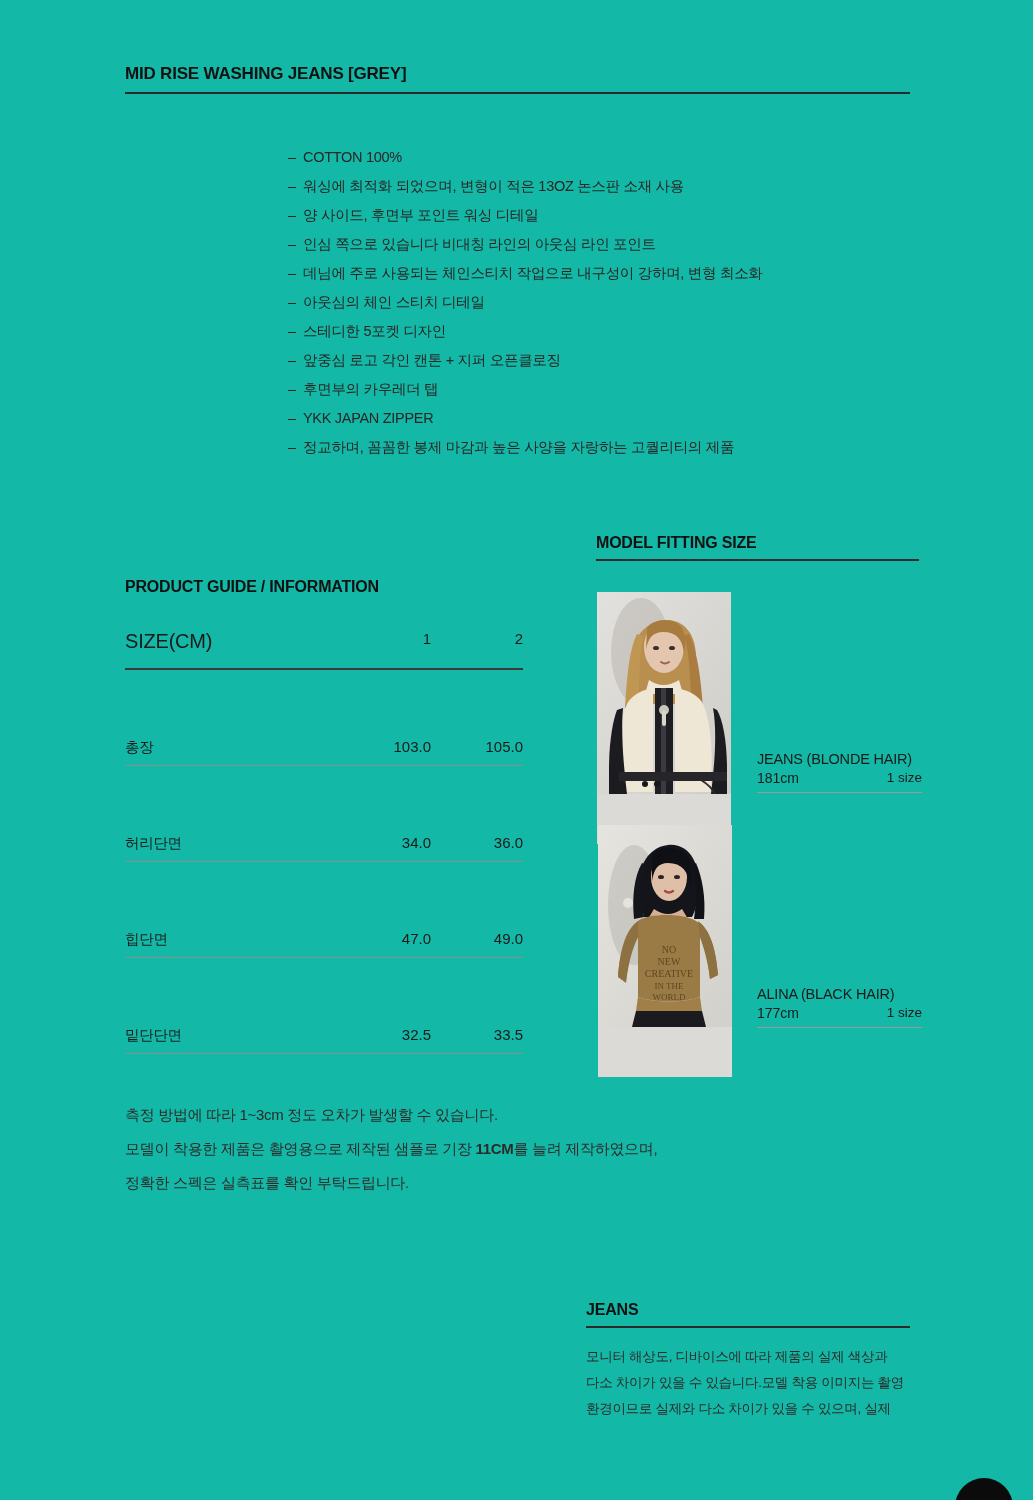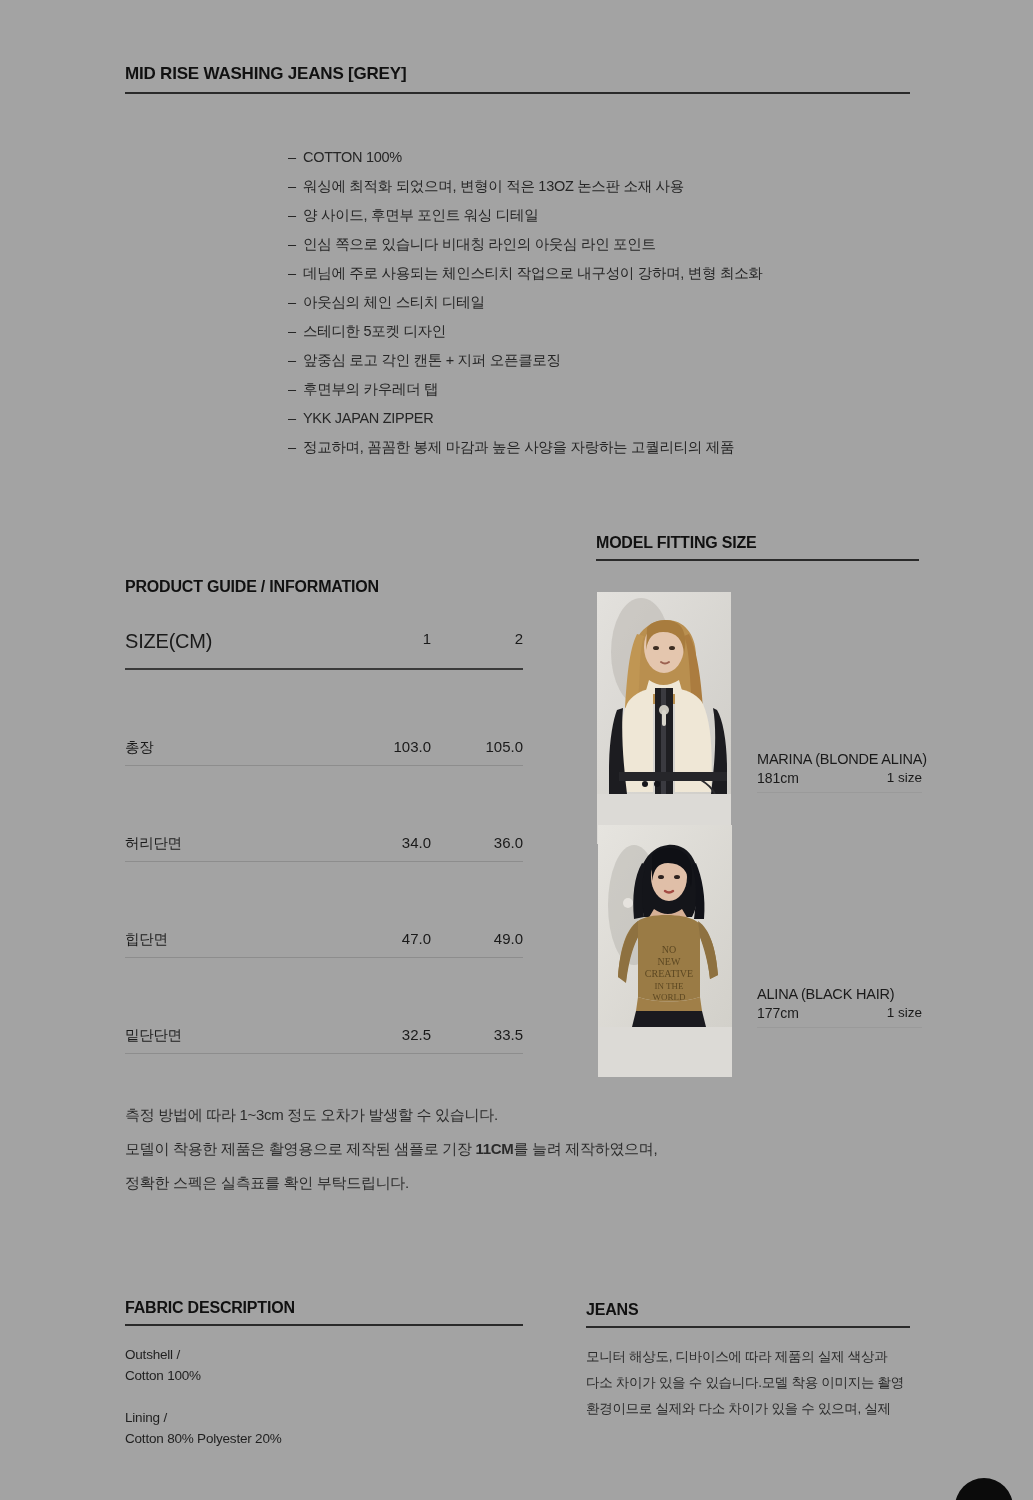--- a/index.html
+++ b/index.html
@@ -10,21 +10,21 @@
   body {
     font-family: "Liberation Sans", sans-serif;
     color: #1a1a1a;
     -webkit-font-smoothing: antialiased;
   }
   .page {
     position: relative;
     width: 1033px;
     height: 1500px;
     margin: 0 auto;
-    background: #a3a3a3;
+    background: #14b8a6;
     overflow: hidden;
   }
 
   
   .title-block {
     position: absolute;
     left: 125px;
     top: 64px;
     width: 785px;
   }
@@ -384,21 +384,21 @@
         <rect x="65" y="118" width="4" height="16" rx="2" fill="#d8d5cc"></rect>
         <rect x="22" y="180" width="108" height="9" fill="#26262a"></rect>
         <circle cx="48" cy="192" r="3" fill="#15151a"></circle>
         <circle cx="60" cy="192" r="3" fill="#15151a"></circle>
         <path d="M104 188 q10 6 14 14" stroke="#2a2a2e" stroke-width="2" fill="none"></path>
       </svg>
     </div>
   </div>
 
   <div class="model-meta first">
-    <div class="model-name">MARINA (BLONDE ALINA)</div>
+    <div class="model-name">JEANS (BLONDE HAIR)</div>
     <div class="model-line2">
       <span class="model-height">181cm</span>
       <span class="model-size">1 size</span>
     </div>
     <div class="model-rule"></div>
   </div>
 
   <div class="model-card second">
     <div class="photo">
       <svg width="134" height="202" viewBox="0 0 134 202">
@@ -442,31 +442,20 @@
     </div>
     <div class="model-rule"></div>
   </div>
 
   <div class="disclaimer">
     <div class="disclaimer-line">측정 방법에 따라 1~3cm 정도 오차가 발생할 수 있습니다.</div>
     <div class="disclaimer-line"><span>모델이 착용한 제품은 촬영용으로 제작된 샘플로 기장 </span><b>11CM</b><span>를  늘려 제작하였으며,</span></div>
     <div class="disclaimer-line">정확한 스펙은 실측표를 확인 부탁드립니다.</div>
   </div>
 
-  <div class="fabric">
-    <div class="heading-text">FABRIC DESCRIPTION</div>
-    <div class="heading-rule"></div>
-    <div class="fabric-body">
-      <div class="fabric-line">Outshell /</div>
-      <div class="fabric-line">Cotton 100%</div>
-      <div class="fabric-gap"></div>
-      <div class="fabric-line">Lining /</div>
-      <div class="fabric-line">Cotton 80% Polyester 20%</div>
-    </div>
-  </div>
 
   <div class="notice">
     <div class="heading-text">JEANS</div>
     <div class="heading-rule"></div>
     <div class="notice-body">
       <div class="notice-line">모니터 해상도, 디바이스에 따라 제품의 실제 색상과</div>
       <div class="notice-line">다소 차이가 있을 수 있습니다.모델 착용 이미지는 촬영</div>
       <div class="notice-line">환경이므로 실제와 다소 차이가 있을 수 있으며, 실제</div>
     </div>
   </div>

